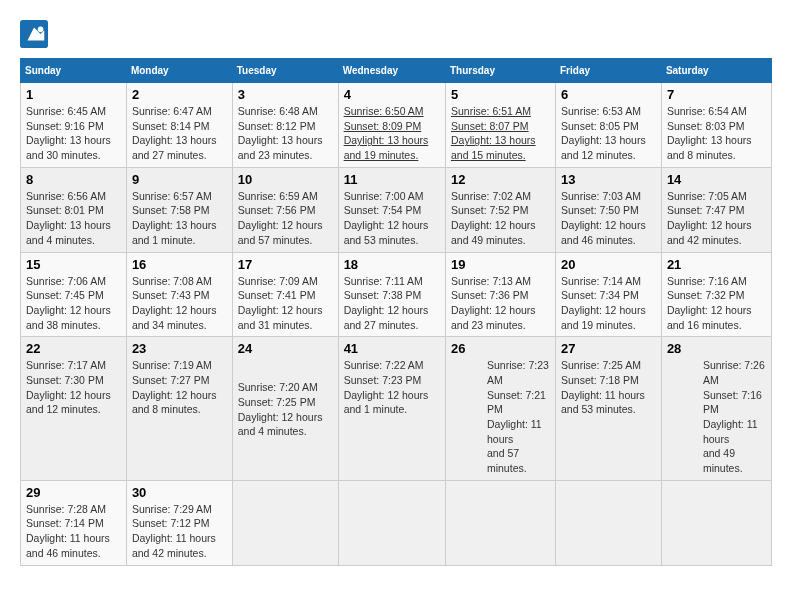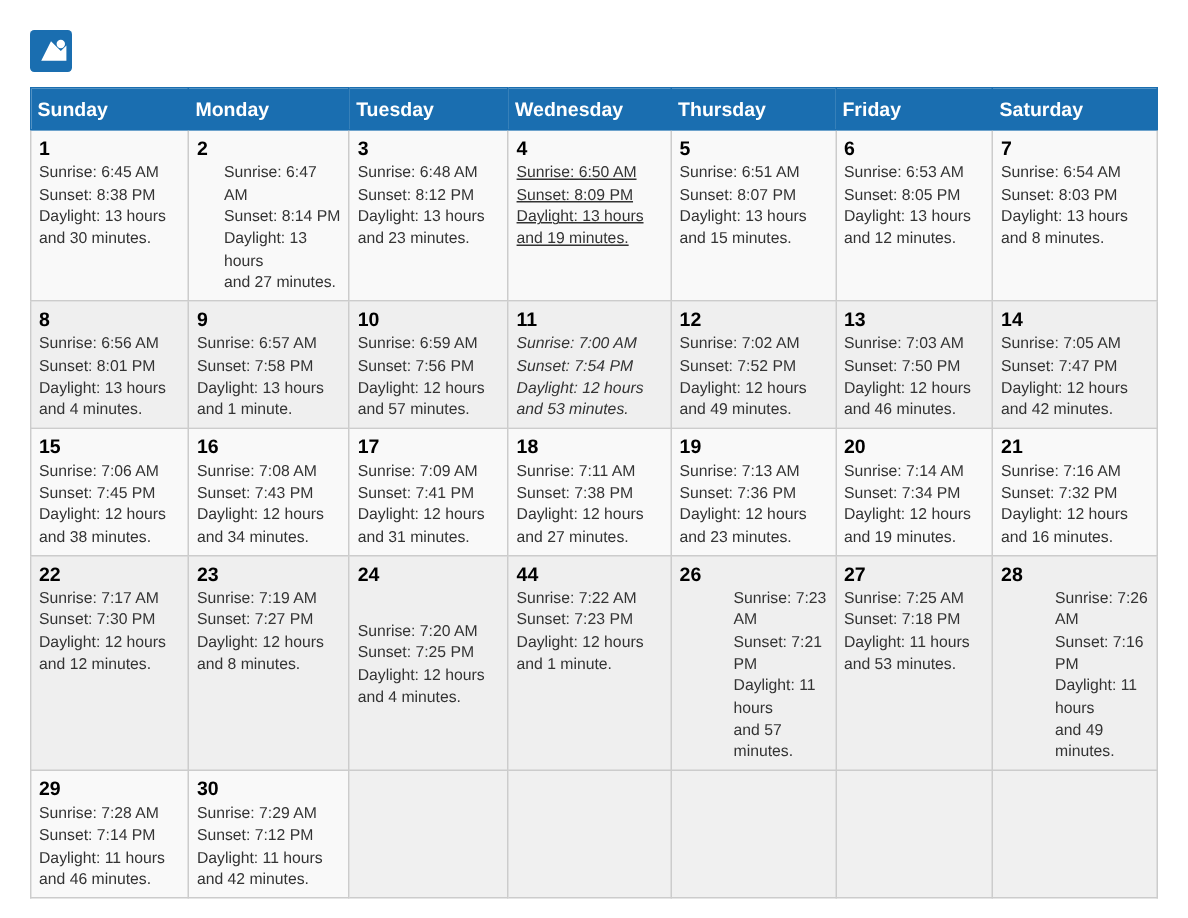--- a/index.html
+++ b/index.html
@@ -47,21 +47,21 @@
     table {
       width: 100%;
       border-collapse: collapse;
       font-size: 11px;
     }
     thead tr th {
       background-color: #1a6eb0;
       color: #fff;
       padding: 6px 4px;
       text-align: left;
-      font-size: 13px;
+      font-size: 10px;
       font-weight: bold;
       border: 1px solid #1a6eb0;
     }
     tbody tr td {
       border: 1px solid #ccc;
       padding: 4px 5px;
       vertical-align: top;
       width: 113px;
     }
     tbody tr:nth-child(odd) td {
@@ -115,48 +115,48 @@
         <th>Thursday</th>
         <th>Friday</th>
         <th>Saturday</th>
       </tr>
   </thead>
   <tbody id="calendar-body">
       <tr>
         <td>
           <div class="day-number">1</div>
           <div class="day-detail" style="white-space: pre-line;">Sunrise: 6:45 AM
-Sunset: 8:38 PM
+Sunset: 9:16 PM
 Daylight: 13 hours
 and 30 minutes.</div>
         </td>
         <td>
           <div class="day-number">2</div>
-          <div class="day-detail" style="white-space: pre-line; margin-left: 18px;">Sunrise: 6:47 AM
+          <div class="day-detail" style="white-space: pre-line;">Sunrise: 6:47 AM
 Sunset: 8:14 PM
 Daylight: 13 hours
 and 27 minutes.</div>
         </td>
         <td>
           <div class="day-number">3</div>
           <div class="day-detail" style="white-space: pre-line;">Sunrise: 6:48 AM
 Sunset: 8:12 PM
 Daylight: 13 hours
 and 23 minutes.</div>
         </td>
         <td>
           <div class="day-number">4</div>
           <div class="day-detail" style="white-space: pre-line; text-decoration: underline;">Sunrise: 6:50 AM
 Sunset: 8:09 PM
 Daylight: 13 hours
 and 19 minutes.</div>
         </td>
         <td>
           <div class="day-number">5</div>
-          <div class="day-detail" style="white-space: pre-line;">Sunrise: 6:51 AM
+          <div class="day-detail" style="white-space: pre-line; text-decoration: underline;">Sunrise: 6:51 AM
 Sunset: 8:07 PM
 Daylight: 13 hours
 and 15 minutes.</div>
         </td>
         <td>
           <div class="day-number">6</div>
           <div class="day-detail" style="white-space: pre-line;">Sunrise: 6:53 AM
 Sunset: 8:05 PM
 Daylight: 13 hours
 and 12 minutes.</div>
@@ -186,21 +186,21 @@
         </td>
         <td>
           <div class="day-number">10</div>
           <div class="day-detail" style="white-space: pre-line;">Sunrise: 6:59 AM
 Sunset: 7:56 PM
 Daylight: 12 hours
 and 57 minutes.</div>
         </td>
         <td>
           <div class="day-number">11</div>
-          <div class="day-detail" style="white-space: pre-line; font-style: italic;">Sunrise: 7:00 AM
+          <div class="day-detail" style="white-space: pre-line;">Sunrise: 7:00 AM
 Sunset: 7:54 PM
 Daylight: 12 hours
 and 53 minutes.</div>
         </td>
         <td>
           <div class="day-number">12</div>
           <div class="day-detail" style="white-space: pre-line;">Sunrise: 7:02 AM
 Sunset: 7:52 PM
 Daylight: 12 hours
 and 49 minutes.</div>
@@ -287,21 +287,21 @@
 and 8 minutes.</div>
         </td>
         <td>
           <div class="day-number">24</div>
           <div class="day-detail" style="white-space: pre-line; margin-top: 24px;">Sunrise: 7:20 AM
 Sunset: 7:25 PM
 Daylight: 12 hours
 and 4 minutes.</div>
         </td>
         <td>
-          <div class="day-number">44</div>
+          <div class="day-number">41</div>
           <div class="day-detail" style="white-space: pre-line;">Sunrise: 7:22 AM
 Sunset: 7:23 PM
 Daylight: 12 hours
 and 1 minute.</div>
         </td>
         <td>
           <div class="day-number">26</div>
           <div class="day-detail" style="white-space: pre-line; margin-left: 36px;">Sunrise: 7:23 AM
 Sunset: 7:21 PM
 Daylight: 11 hours

